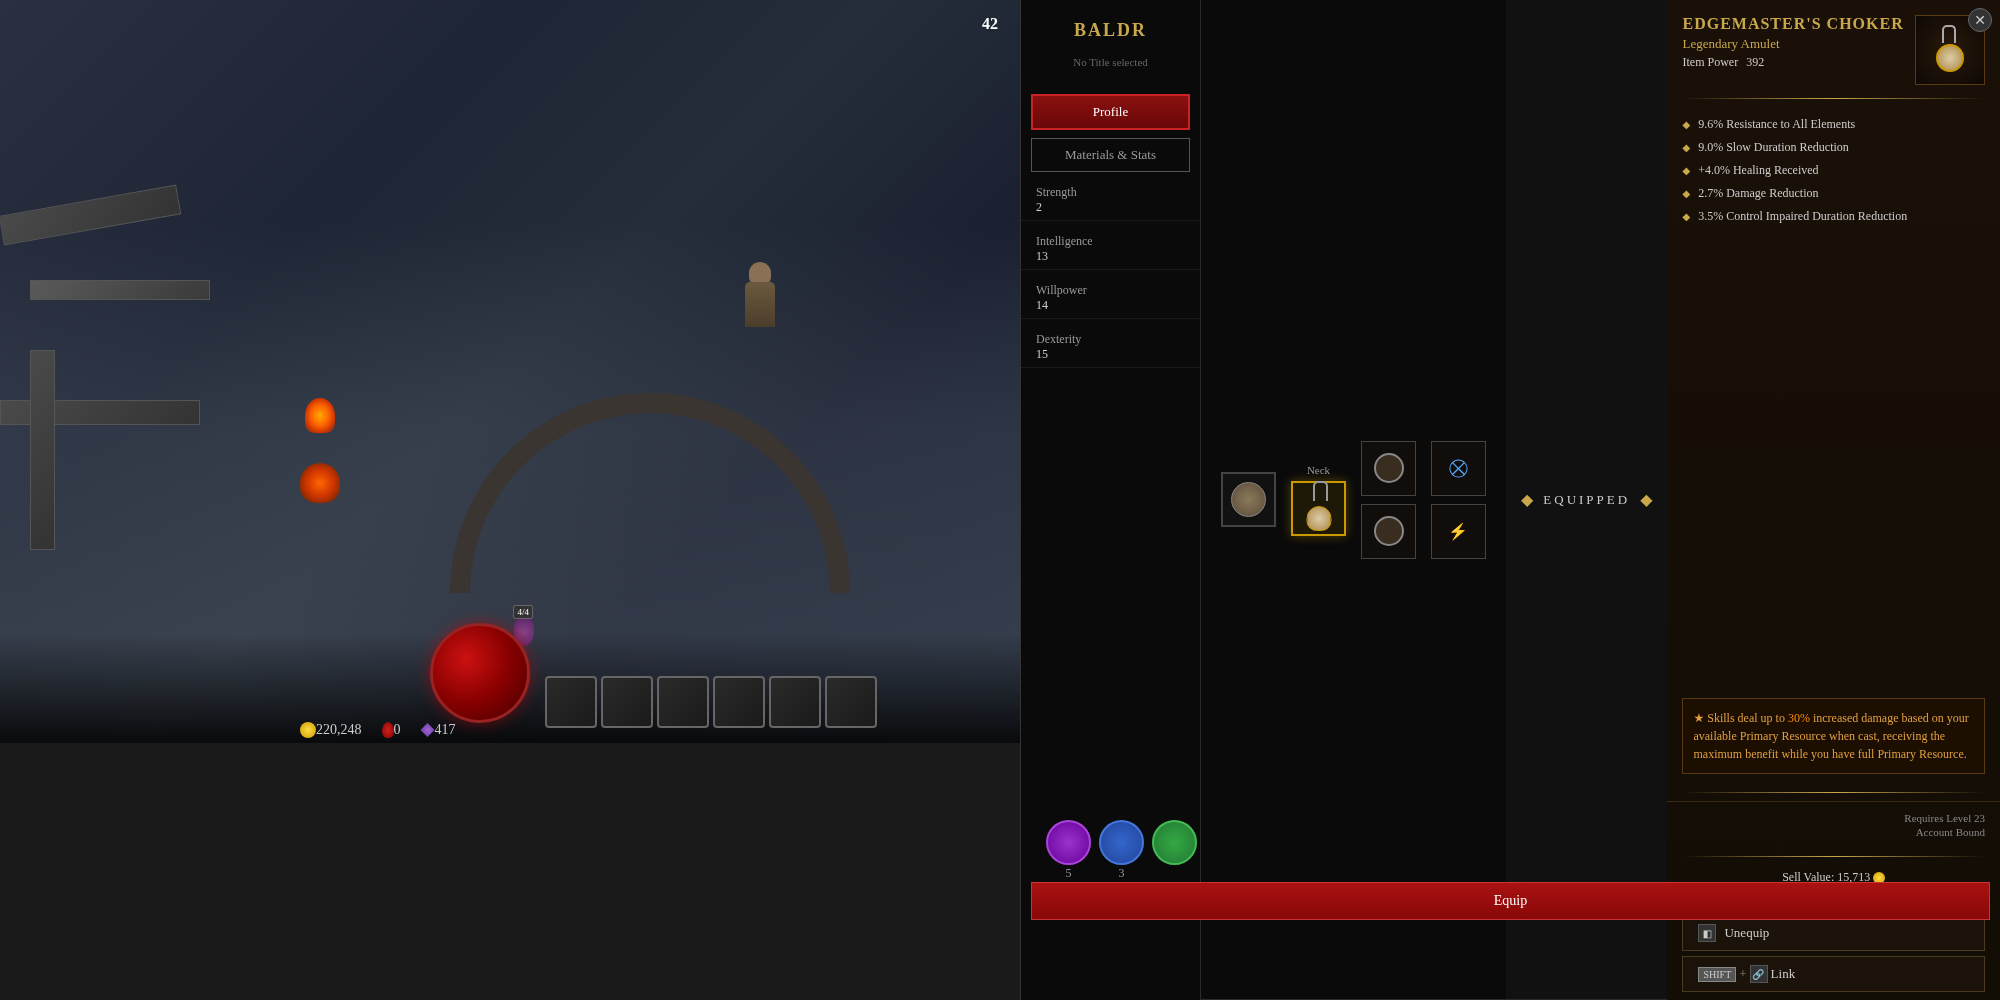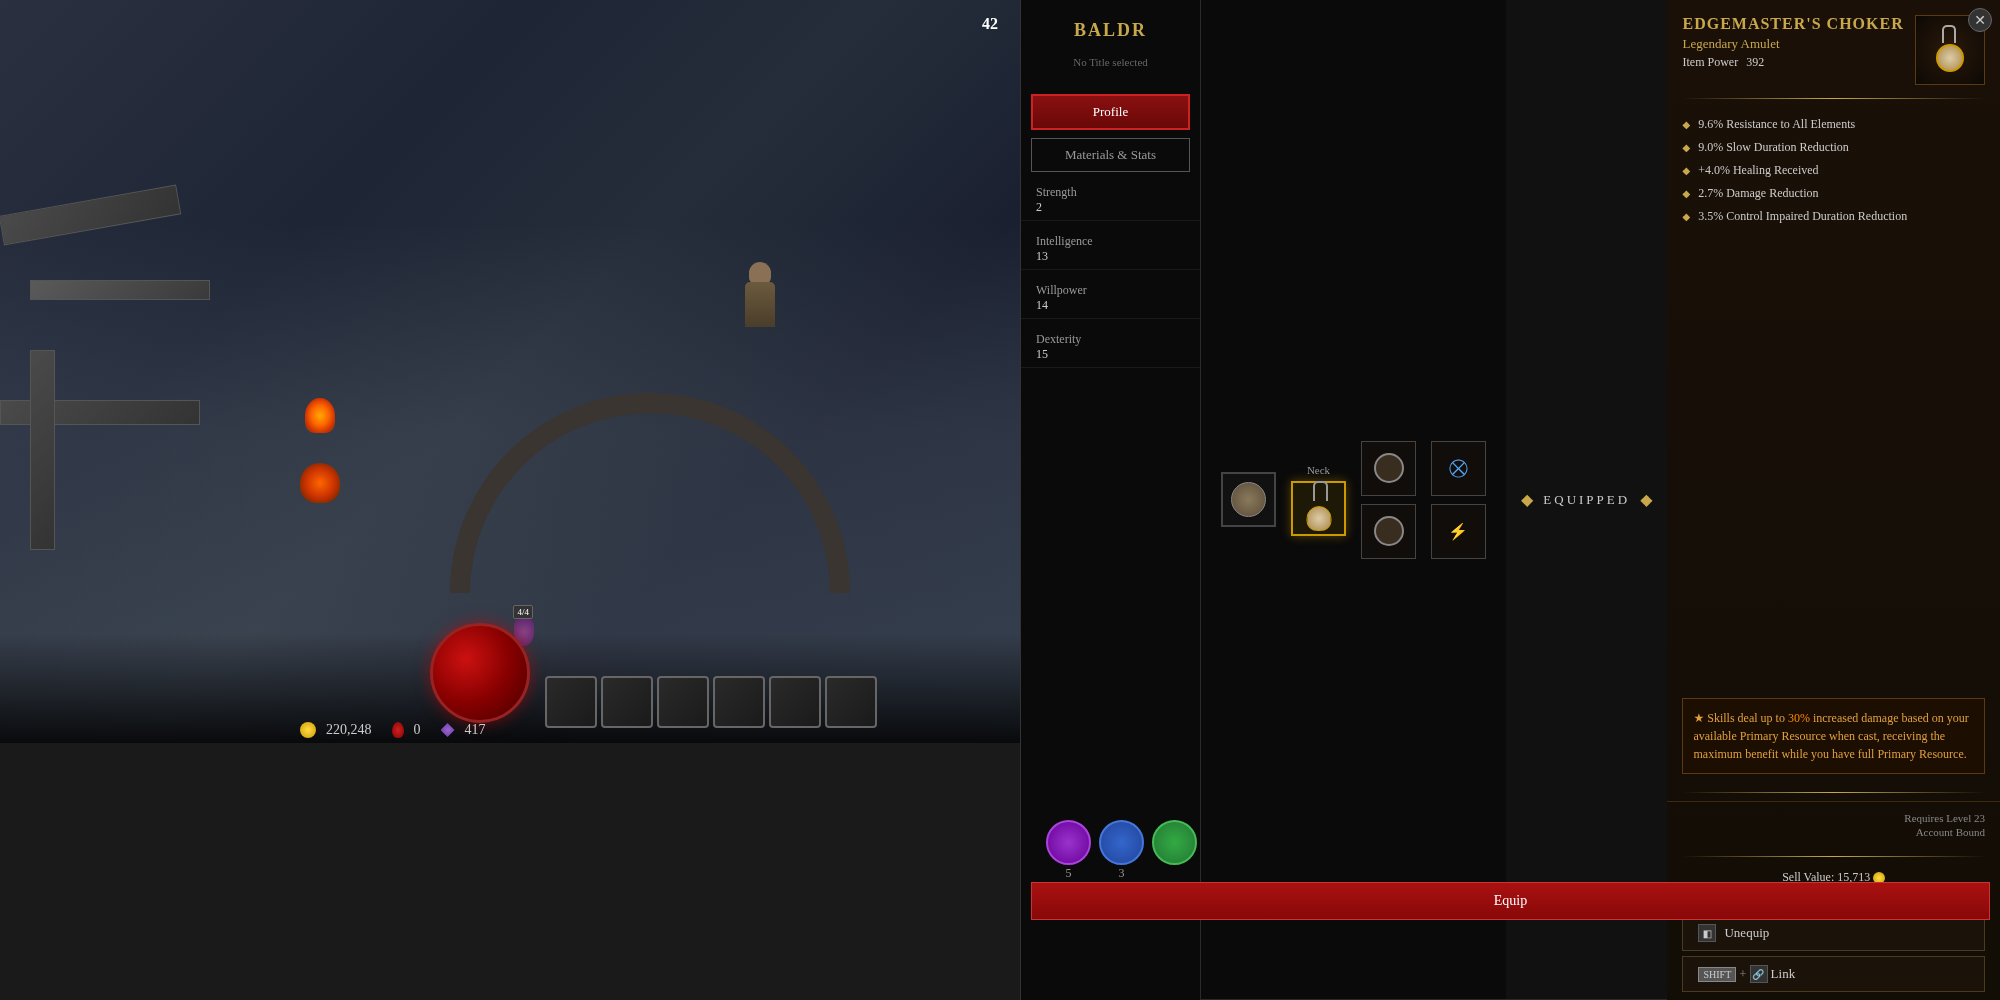--- a/index.html
+++ b/index.html
@@ -496,21 +496,21 @@
       display: flex;
       align-items: center;
       gap: 20px;
       color: #cccccc;
       font-size: 14px;
     }
 
     .currency-item {
       display: flex;
       align-items: center;
-      gap: 10px;
+      gap: 0;
     }
 
     .gold-coin {
       width: 16px;
       height: 16px;
       border-radius: 50%;
       background: radial-gradient(circle, #ffdd44, #cc9900);
     }
 
     .blood-drop {

